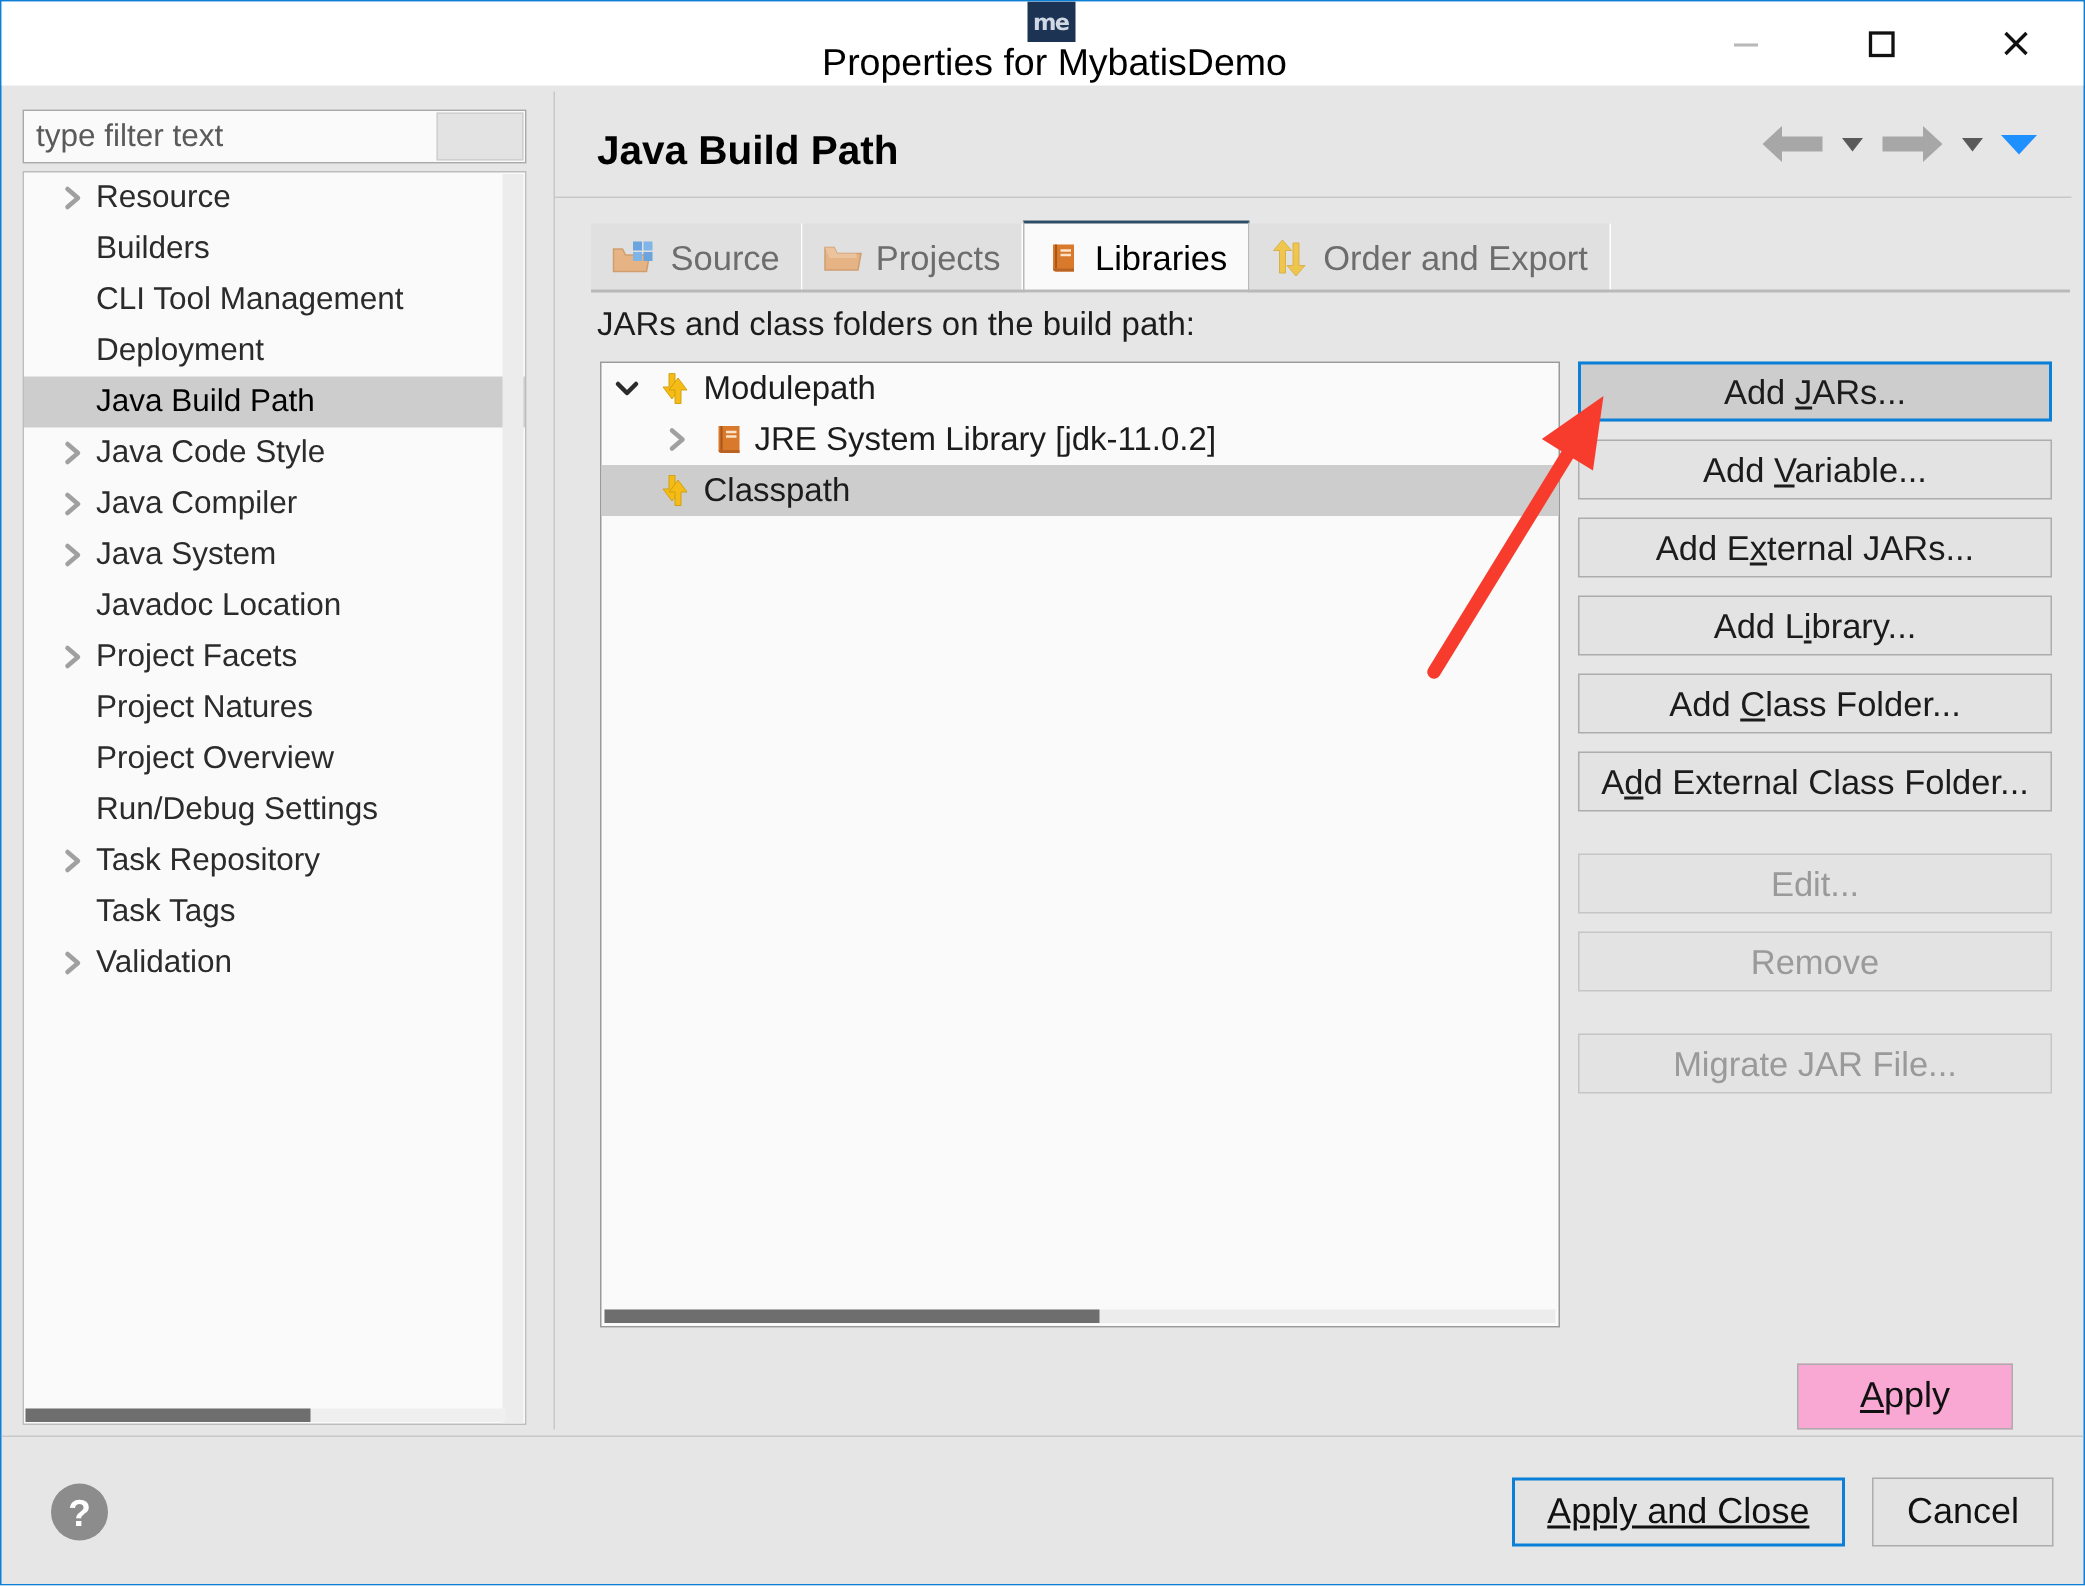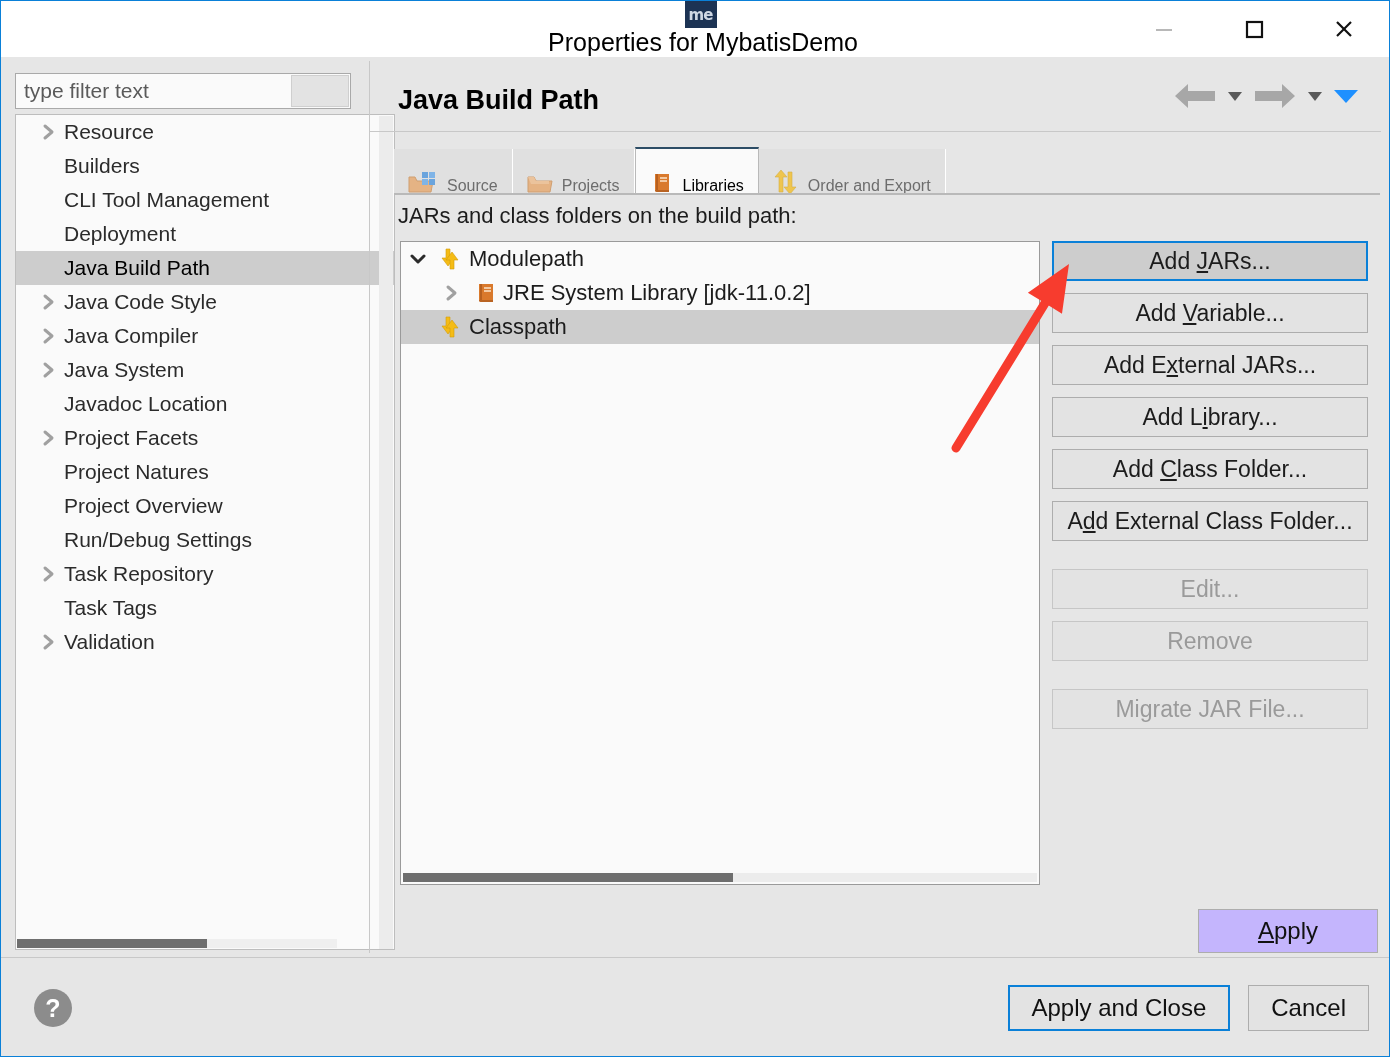--- a/index.html
+++ b/index.html
@@ -75,21 +75,21 @@
   #filter-input::placeholder { color: #5a5a5a; opacity: 1; }
   #filter-button {
     position: absolute; right: 1px; top: 1px;
     width: 58px; height: 32px;
     background: #e3e3e3;
     border: 1px solid #cfcfcf;
   }
   #tree-panel {
     position: relative;
     margin-top: 5px;
-    width: 380px; height: 836px;
+    width: 336px; height: 836px;
     border: 1px solid #bdbdbd;
     background: #fafafa;
     overflow: hidden;
   }
   .tree-item {
     position: relative;
     height: 34px;
     display: flex; align-items: center;
     padding-left: 22px;
     font-size: 21px; color: #2b2b2b;
@@ -136,23 +136,23 @@
   }
 
   
   #tabs {
     position: absolute; left: 24px; top: 84px;
     display: flex; align-items: flex-end;
     height: 50px;
   }
   .tab {
     height: 46px;
-    display: flex; align-items: flex-end;
+    display: flex; align-items: center;
     padding: 0 14px;
-    font-size: 16px;
+    font-size: 23px;
     background: #e0e0e0;
     color: #6d6d6d;
     border-right: 1px solid #ffffff;
   }
   .tab.active {
     background: #fafafa;
     color: #000;
     border-top: 2px solid #2d4d66;
     border-left: 1px solid #b9b9b9;
     border-right: 1px solid #b9b9b9;
@@ -206,23 +206,23 @@
   .btn.focused {
     background: #cdcdcd;
     border: 2px solid #0a80d8;
   }
   .btn.disabled { color: #9a9a9a; border-color: #c6c6c6; background: #e3e3e3; }
   .gap { height: 16px; }
   .mn { text-decoration: underline; }
 
   #apply-btn {
     position: absolute; left: 828px; top: 848px;
-    width: 180px; height: 44px;
+    width: 144px; height: 44px;
     display: flex; align-items: center; justify-content: center;
-    background: #c4b5fd; border: 1px solid #adadad;
+    background: #f9a8d4; border: 1px solid #adadad;
     font-size: 24px; color: #111;
   }
 
   
   #footer-sep {
     position: absolute; left: 0; top: 956px;
     width: 1388px; height: 1px; background: #c8c8c8;
   }
   #help-icon {
     position: absolute; left: 31px; top: 986px;
@@ -232,21 +232,21 @@
     position: absolute; right: 20px; top: 984px;
     display: flex; gap: 18px;
   }
   .fbtn {
     height: 46px; padding: 0 22px;
     display: flex; align-items: center; justify-content: center;
     background: #e3e3e3; border: 1px solid #adadad;
     font-size: 24px; color: #111;
     white-space: nowrap;
   }
-  .fbtn.default { border: 2px solid #0a80d8; }
+  .fbtn.default { border: 2px solid #0a80d8; text-decoration: underline; }
 
   
   #annotation { position: absolute; left: 0; top: 0; width: 1390px; height: 1057px; pointer-events: none; }
 </style>
 </head>
 <body>
 
 <div id="window">
 
   <div id="titlebar">

